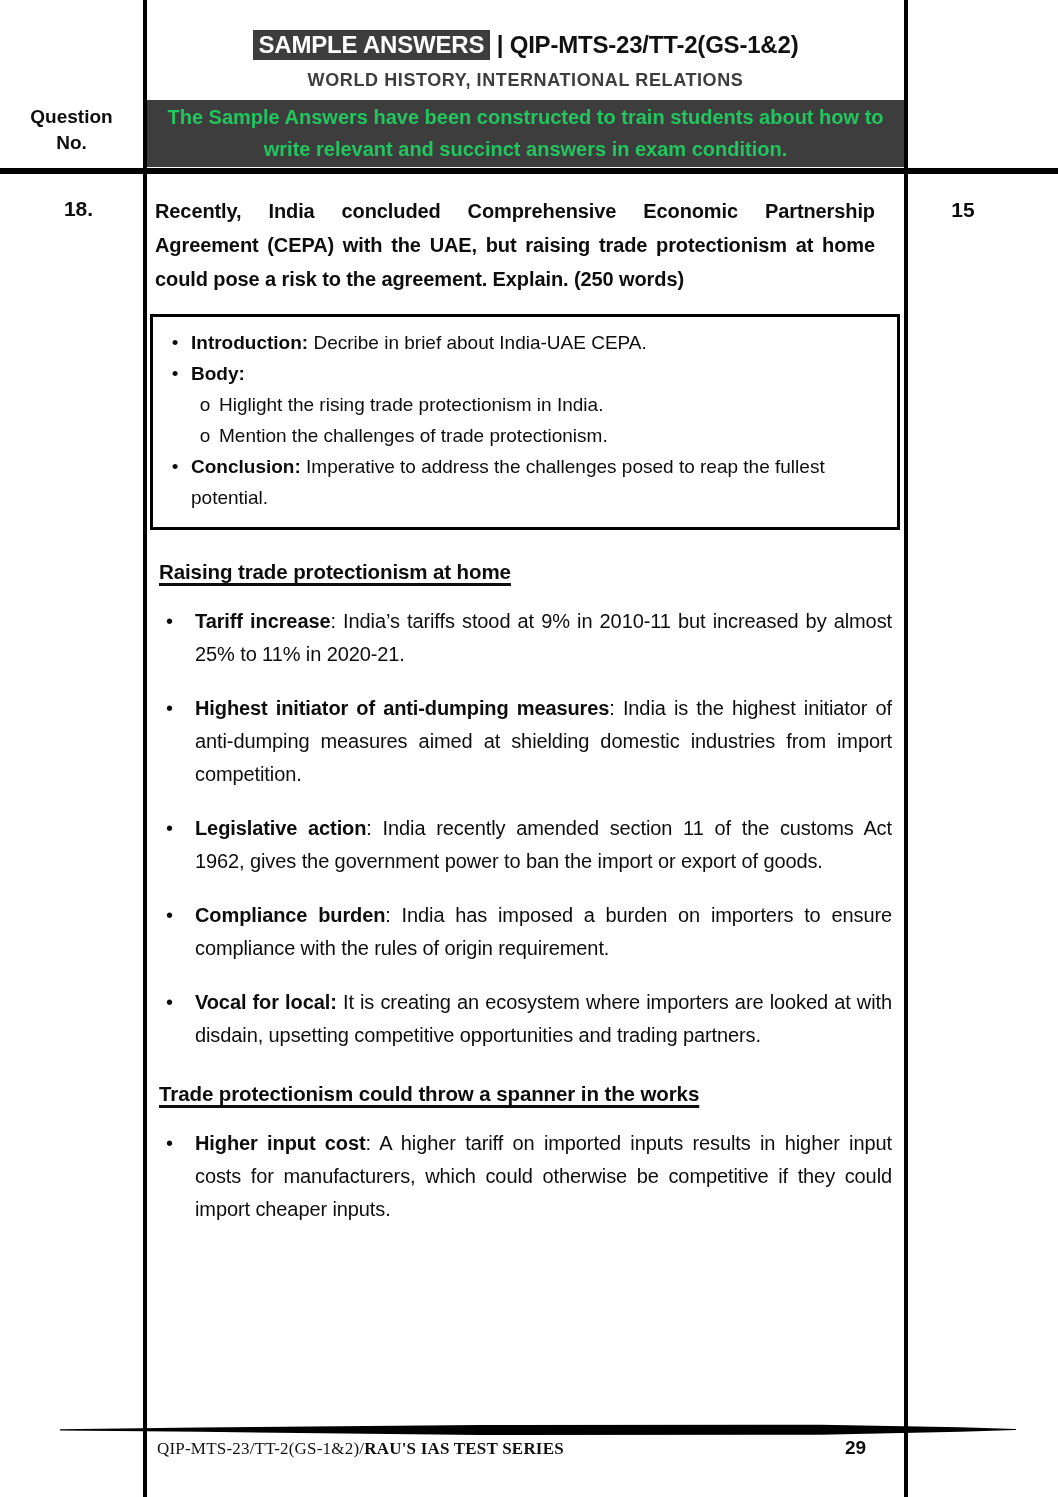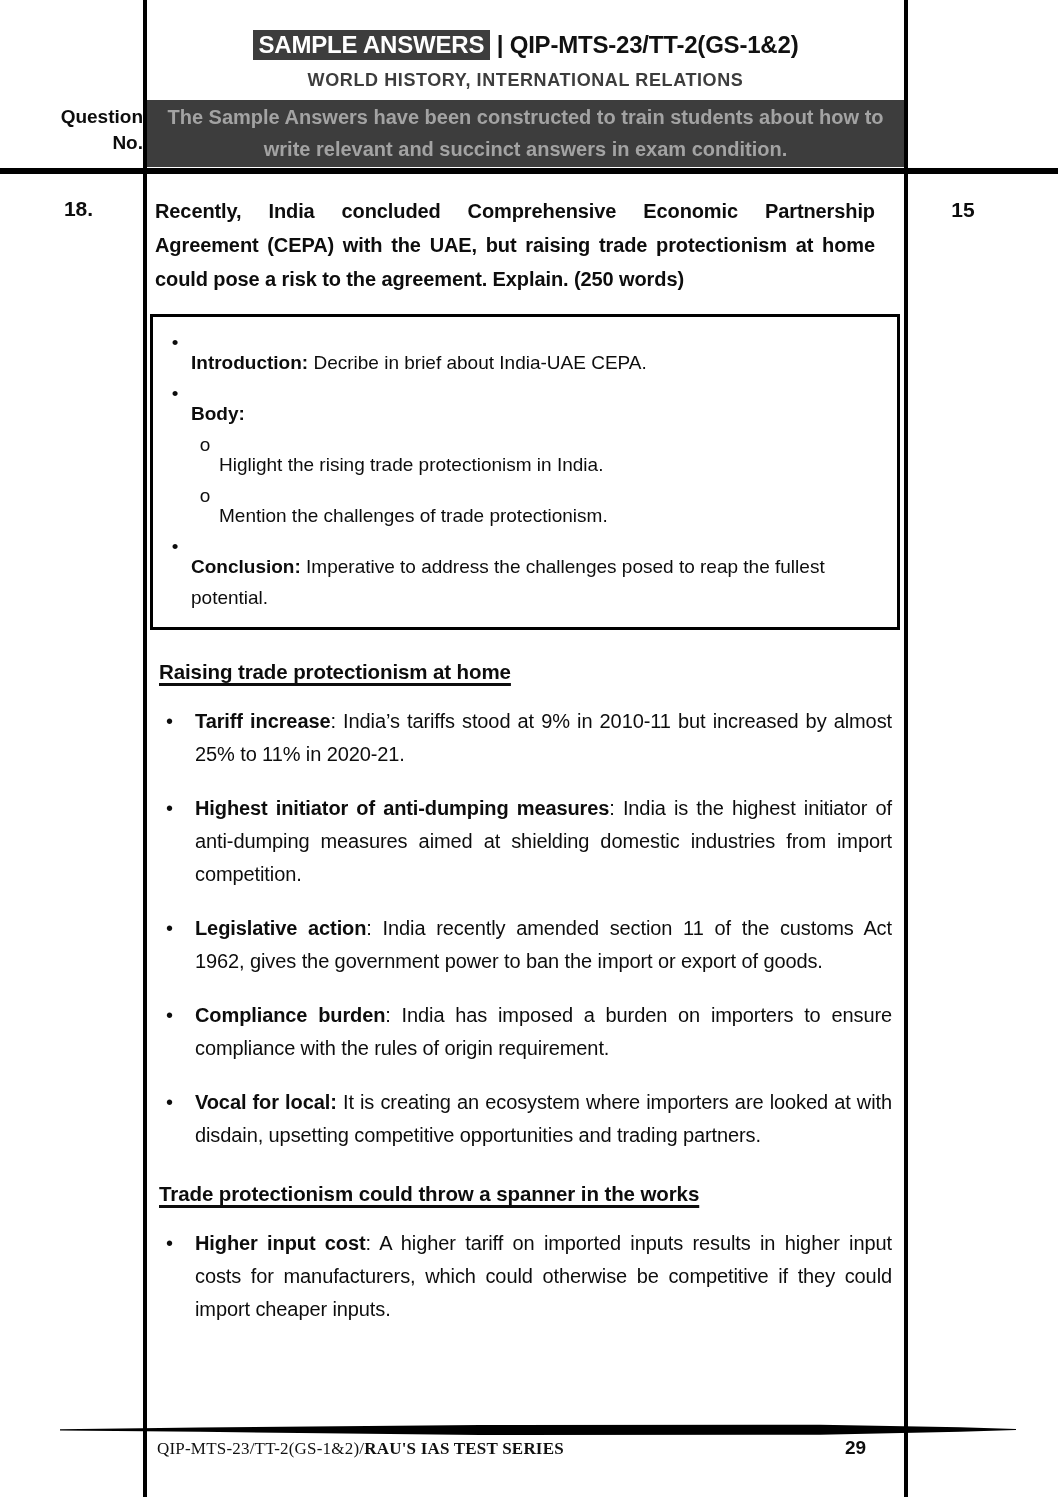--- a/index.html
+++ b/index.html
@@ -9,21 +9,21 @@
     font-family:"Liberation Sans", sans-serif; color:#0d0d0d;
   }
   
   .vrule { position:absolute; top:0; bottom:0; width:4px; background:#000; }
   .vrule.left  { left:143px; }
   .vrule.right { left:904px; }
   .hrule-top { position:absolute; left:0; top:168px; width:1058px; height:6px; background:#000; }
 
   
   .col-left { position:absolute; left:0; top:0; width:143px; height:100%; }
-  .qno-label { position:absolute; top:104px; left:0; width:143px; text-align:right;
+  .qno-label { position:absolute; top:104px; left:0; width:143px; text-align:center;
     font-weight:bold; font-size:19px; line-height:26px; }
   .qno-label span { display:block; }
   .q-number { position:absolute; top:197px; left:0; width:143px; text-align:center;
     font-weight:bold; font-size:21px; padding-left:14px; }
 
   
   .col-right { position:absolute; left:908px; top:0; width:150px; height:100%; }
   .logo-wrap { margin-top:40px; width:120px; text-align:center; }
   .logo-hex { display:block; margin:0 auto; }
   .logo-name { margin-top:6px; font-weight:bold; font-size:19px; letter-spacing:0.5px; color:#1a1a1a; }
@@ -31,31 +31,31 @@
   .marks { position:absolute; top:198px; left:0; width:110px; text-align:center;
     font-weight:bold; font-size:21px; }
 
   
   .col-mid { position:absolute; left:147px; top:0; width:757px; }
 
   .header { height:168px; padding-top:30px; text-align:center; }
   .title-line { font-size:24px; font-weight:bold; letter-spacing:-0.2px; color:#111; line-height:30px; }
   .title-highlight { background:#3d3d3d; color:#fff; padding:1px 6px 2px 6px; }
   .subtitle { margin-top:9px; font-size:18px; font-weight:bold; letter-spacing:0.6px; color:#3d3d3d; line-height:22px; }
-  .banner { margin-top:9px; background:#3d3d3d; color:#a3a3a3; font-weight:bold;
+  .banner { margin-top:9px; background:#3d3d3d; color:#22c55e; font-weight:bold;
     font-size:20px; line-height:32px; padding:1px 6px 2px 6px; text-align:center; }
 
   .question-block { margin:26px 29px 0 8px; font-weight:bold; font-size:20px;
     line-height:34px; text-align:justify; letter-spacing:-0.1px; }
 
   .outline-box { margin:18px 4px 0 3px; border:3px solid #000; padding:10px 10px 14px 6px;
     font-size:19px; line-height:31px; }
   .o-row { display:flex; }
   .o-bullet { flex:0 0 32px; text-align:center; }
-  .o-text { flex:1;margin-top:20px; }
+  .o-text { flex:1; }
   .o-label { font-weight:bold; }
   .o-sub { display:flex; margin-left:32px; }
   .o-sub-bullet { flex:0 0 28px; text-align:center; }
 
   .para { margin:28px 12px 0 12px; font-size:20px; line-height:33px; text-align:justify;
     letter-spacing:-0.1px; }
   .sec-heading { margin:30px 12px 0 12px; font-size:20.5px; font-weight:bold; letter-spacing:-0.1px; }
   .sec-heading span { text-decoration:underline; text-decoration-thickness:2.5px; text-underline-offset:4px; }
 
   .bullet-row { display:flex; margin:21px 12px 0 16px; font-size:20px; line-height:33px;

